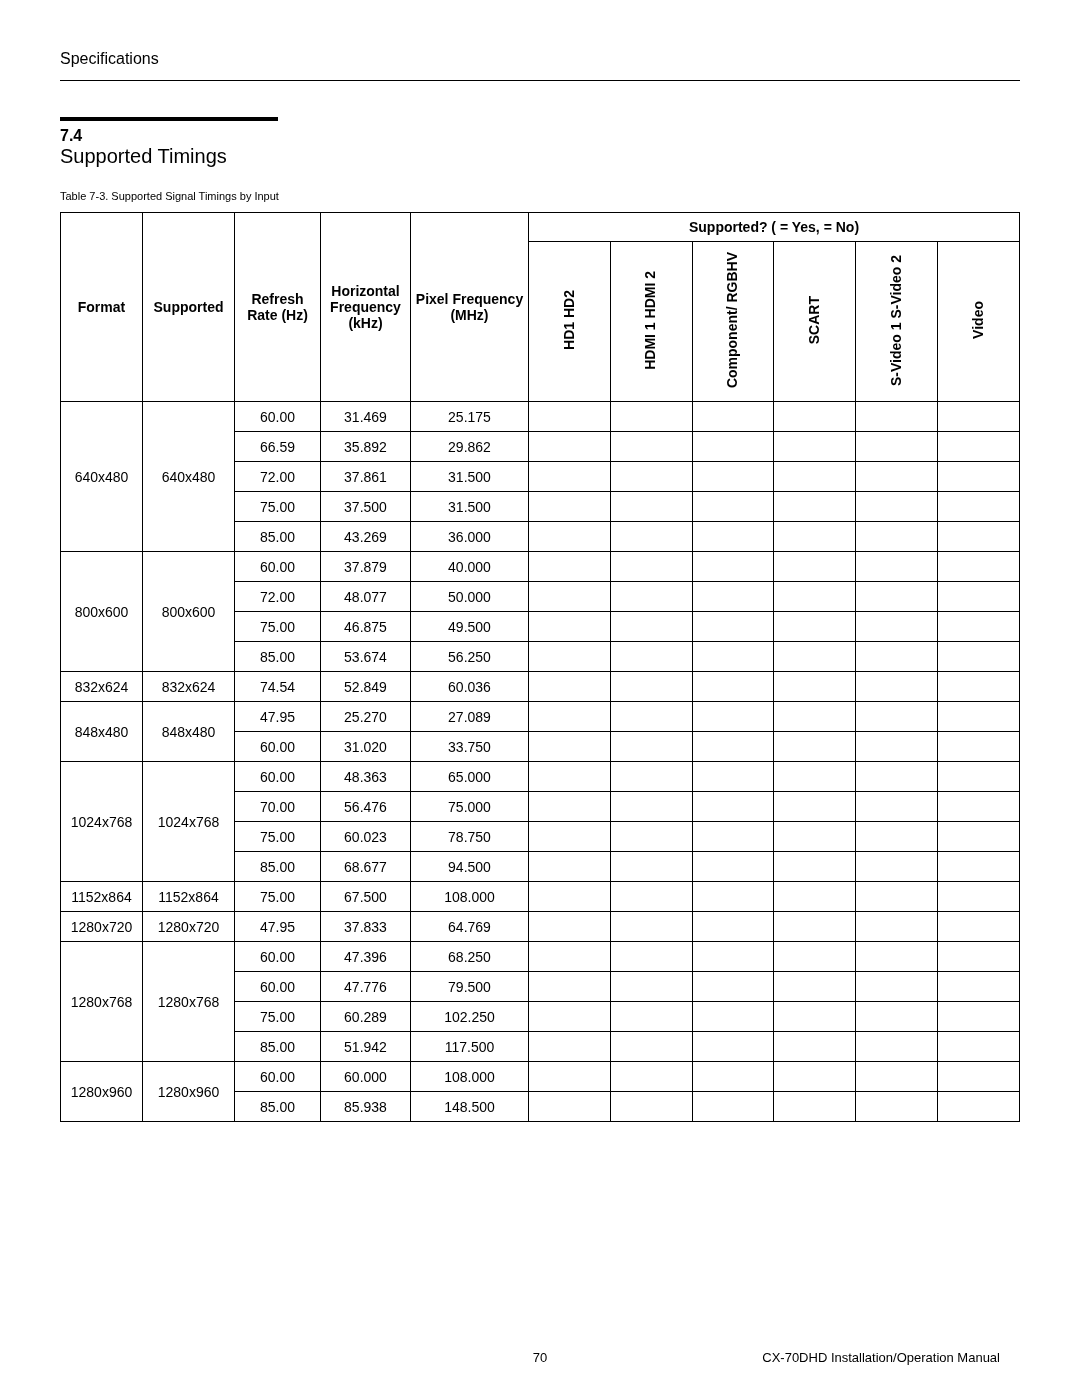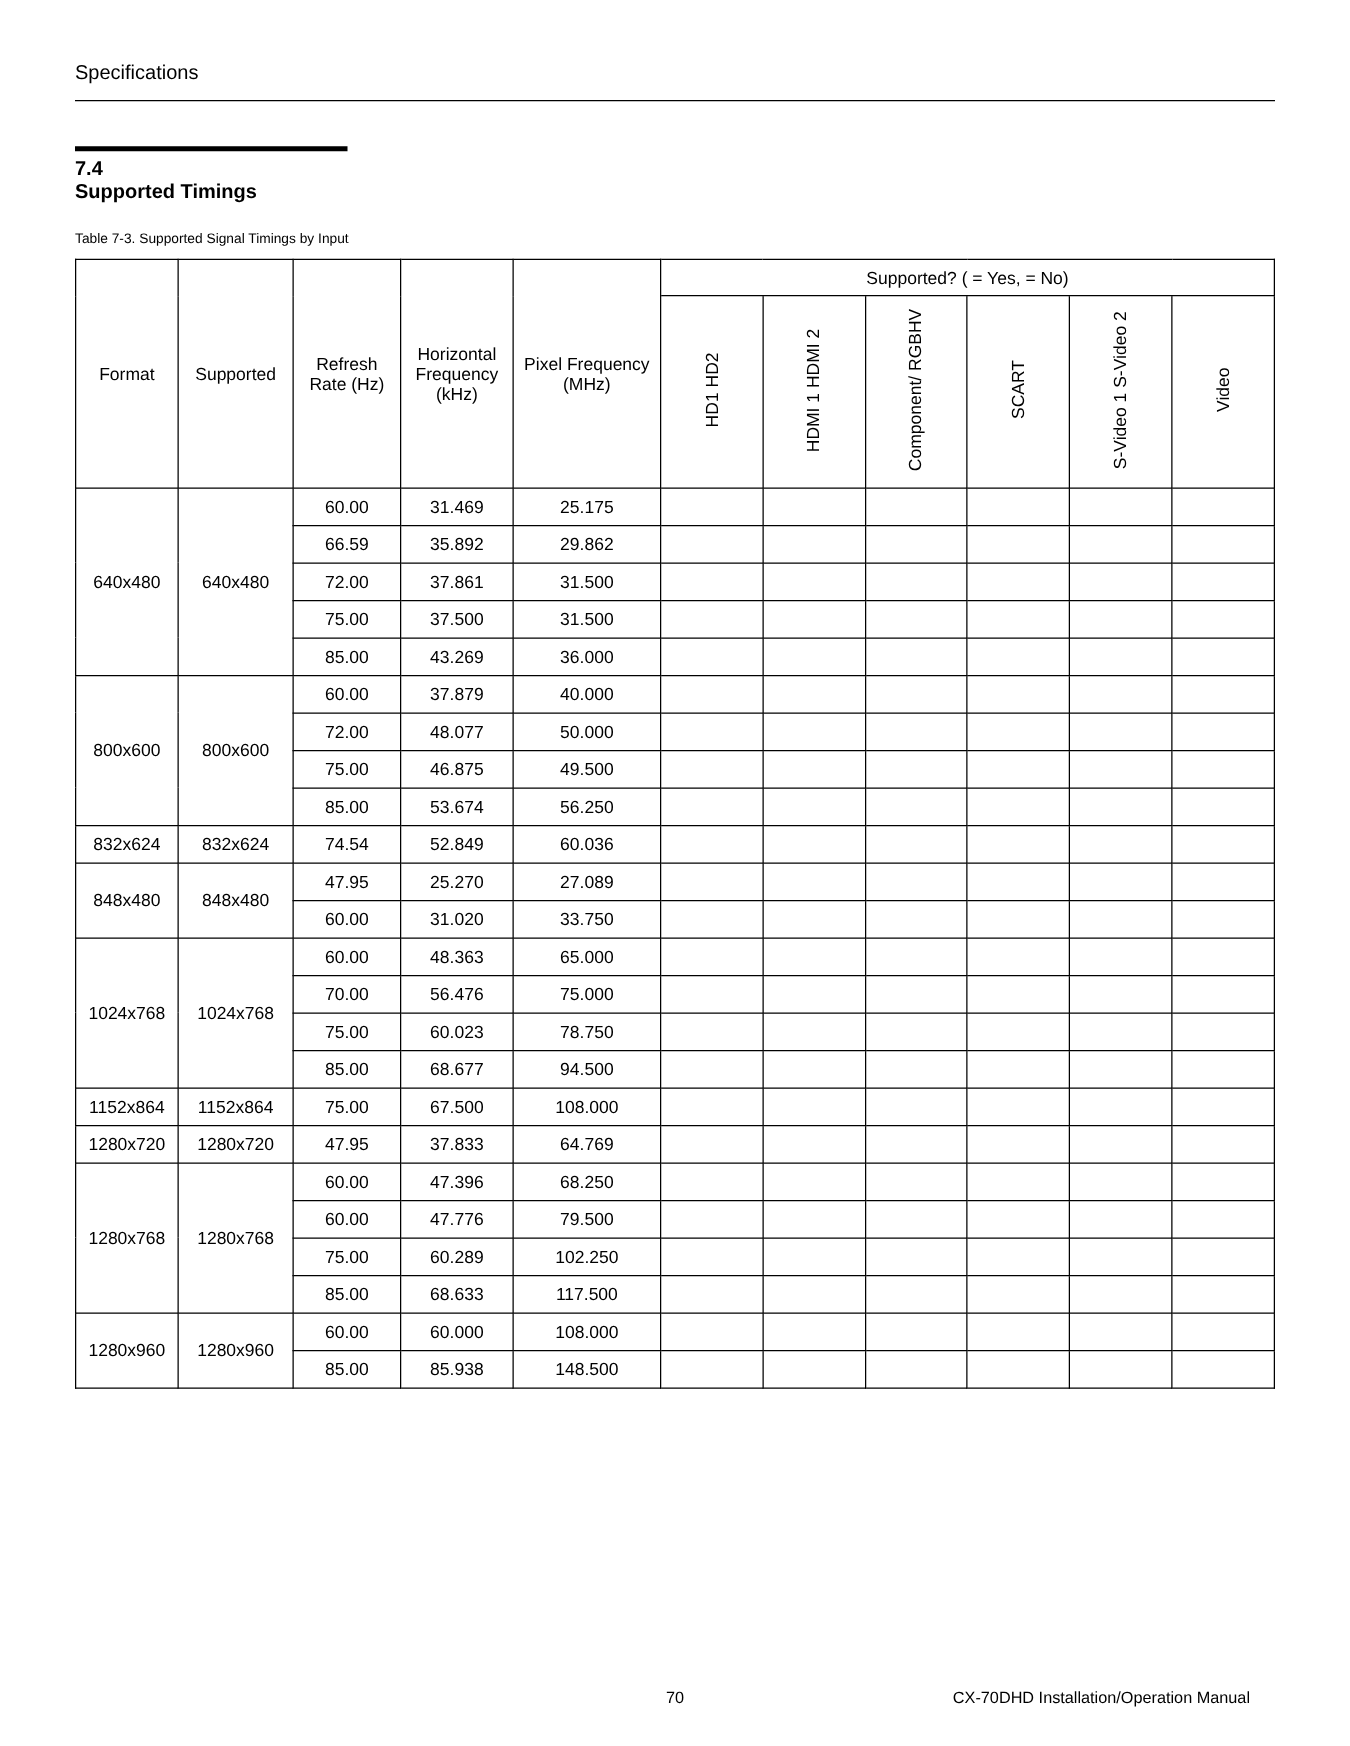--- a/index.html
+++ b/index.html
@@ -22,36 +22,36 @@
     margin-bottom: 36px;
   }
   .section-row {
     display: flex;
     align-items: flex-start;
     margin-bottom: 22px;
   }
   .section-col-left { width: 218px; flex-shrink: 0; }
   .section-bar { border-top: 4px solid #000; width: 218px; margin-bottom: 6px; }
   .section-num { font-weight: 700; font-size: 16px; }
-  .section-title { font-weight: 700; font-size: 16px; }
+  .section-title { font-weight: 400; font-size: 20px; }
   .intro-text { font-size: 15px; line-height: 1.3; flex: 1; padding-top: 4px; }
   .table-caption { font-size: 11px; margin: 16px 0 10px 0; }
   table {
     border-collapse: collapse;
     width: 100%;
     table-layout: fixed;
     font-size: 14px;
   }
   th, td {
     border: 1px solid #000;
     text-align: center;
     vertical-align: middle;
     padding: 4px 2px;
   }
-  thead th { font-weight: 400; padding: 6px 2px; }
+  thead th { font-weight: 700; padding: 6px 2px; }
   .col-format  { width: 82px; }
   .col-res     { width: 92px; }
   .col-refresh { width: 86px; }
   .col-horiz   { width: 90px; }
   .col-pixel   { width: 118px; }
   .col-sup     { width: auto; }
   .vtext {
     writing-mode: vertical-rl;
     transform: rotate(180deg);
     display: inline-block;
@@ -366,21 +366,21 @@
         <td>102.250</td>
         <td></td>
         <td></td>
         <td></td>
         <td></td>
         <td></td>
         <td></td>
       </tr>
       <tr>
         <td>85.00</td>
-        <td>68.633</td>
+        <td>51.942</td>
         <td>117.500</td>
         <td></td>
         <td></td>
         <td></td>
         <td></td>
         <td></td>
         <td></td>
       </tr>
       <tr>
         <td rowspan="2">1280x960</td>

